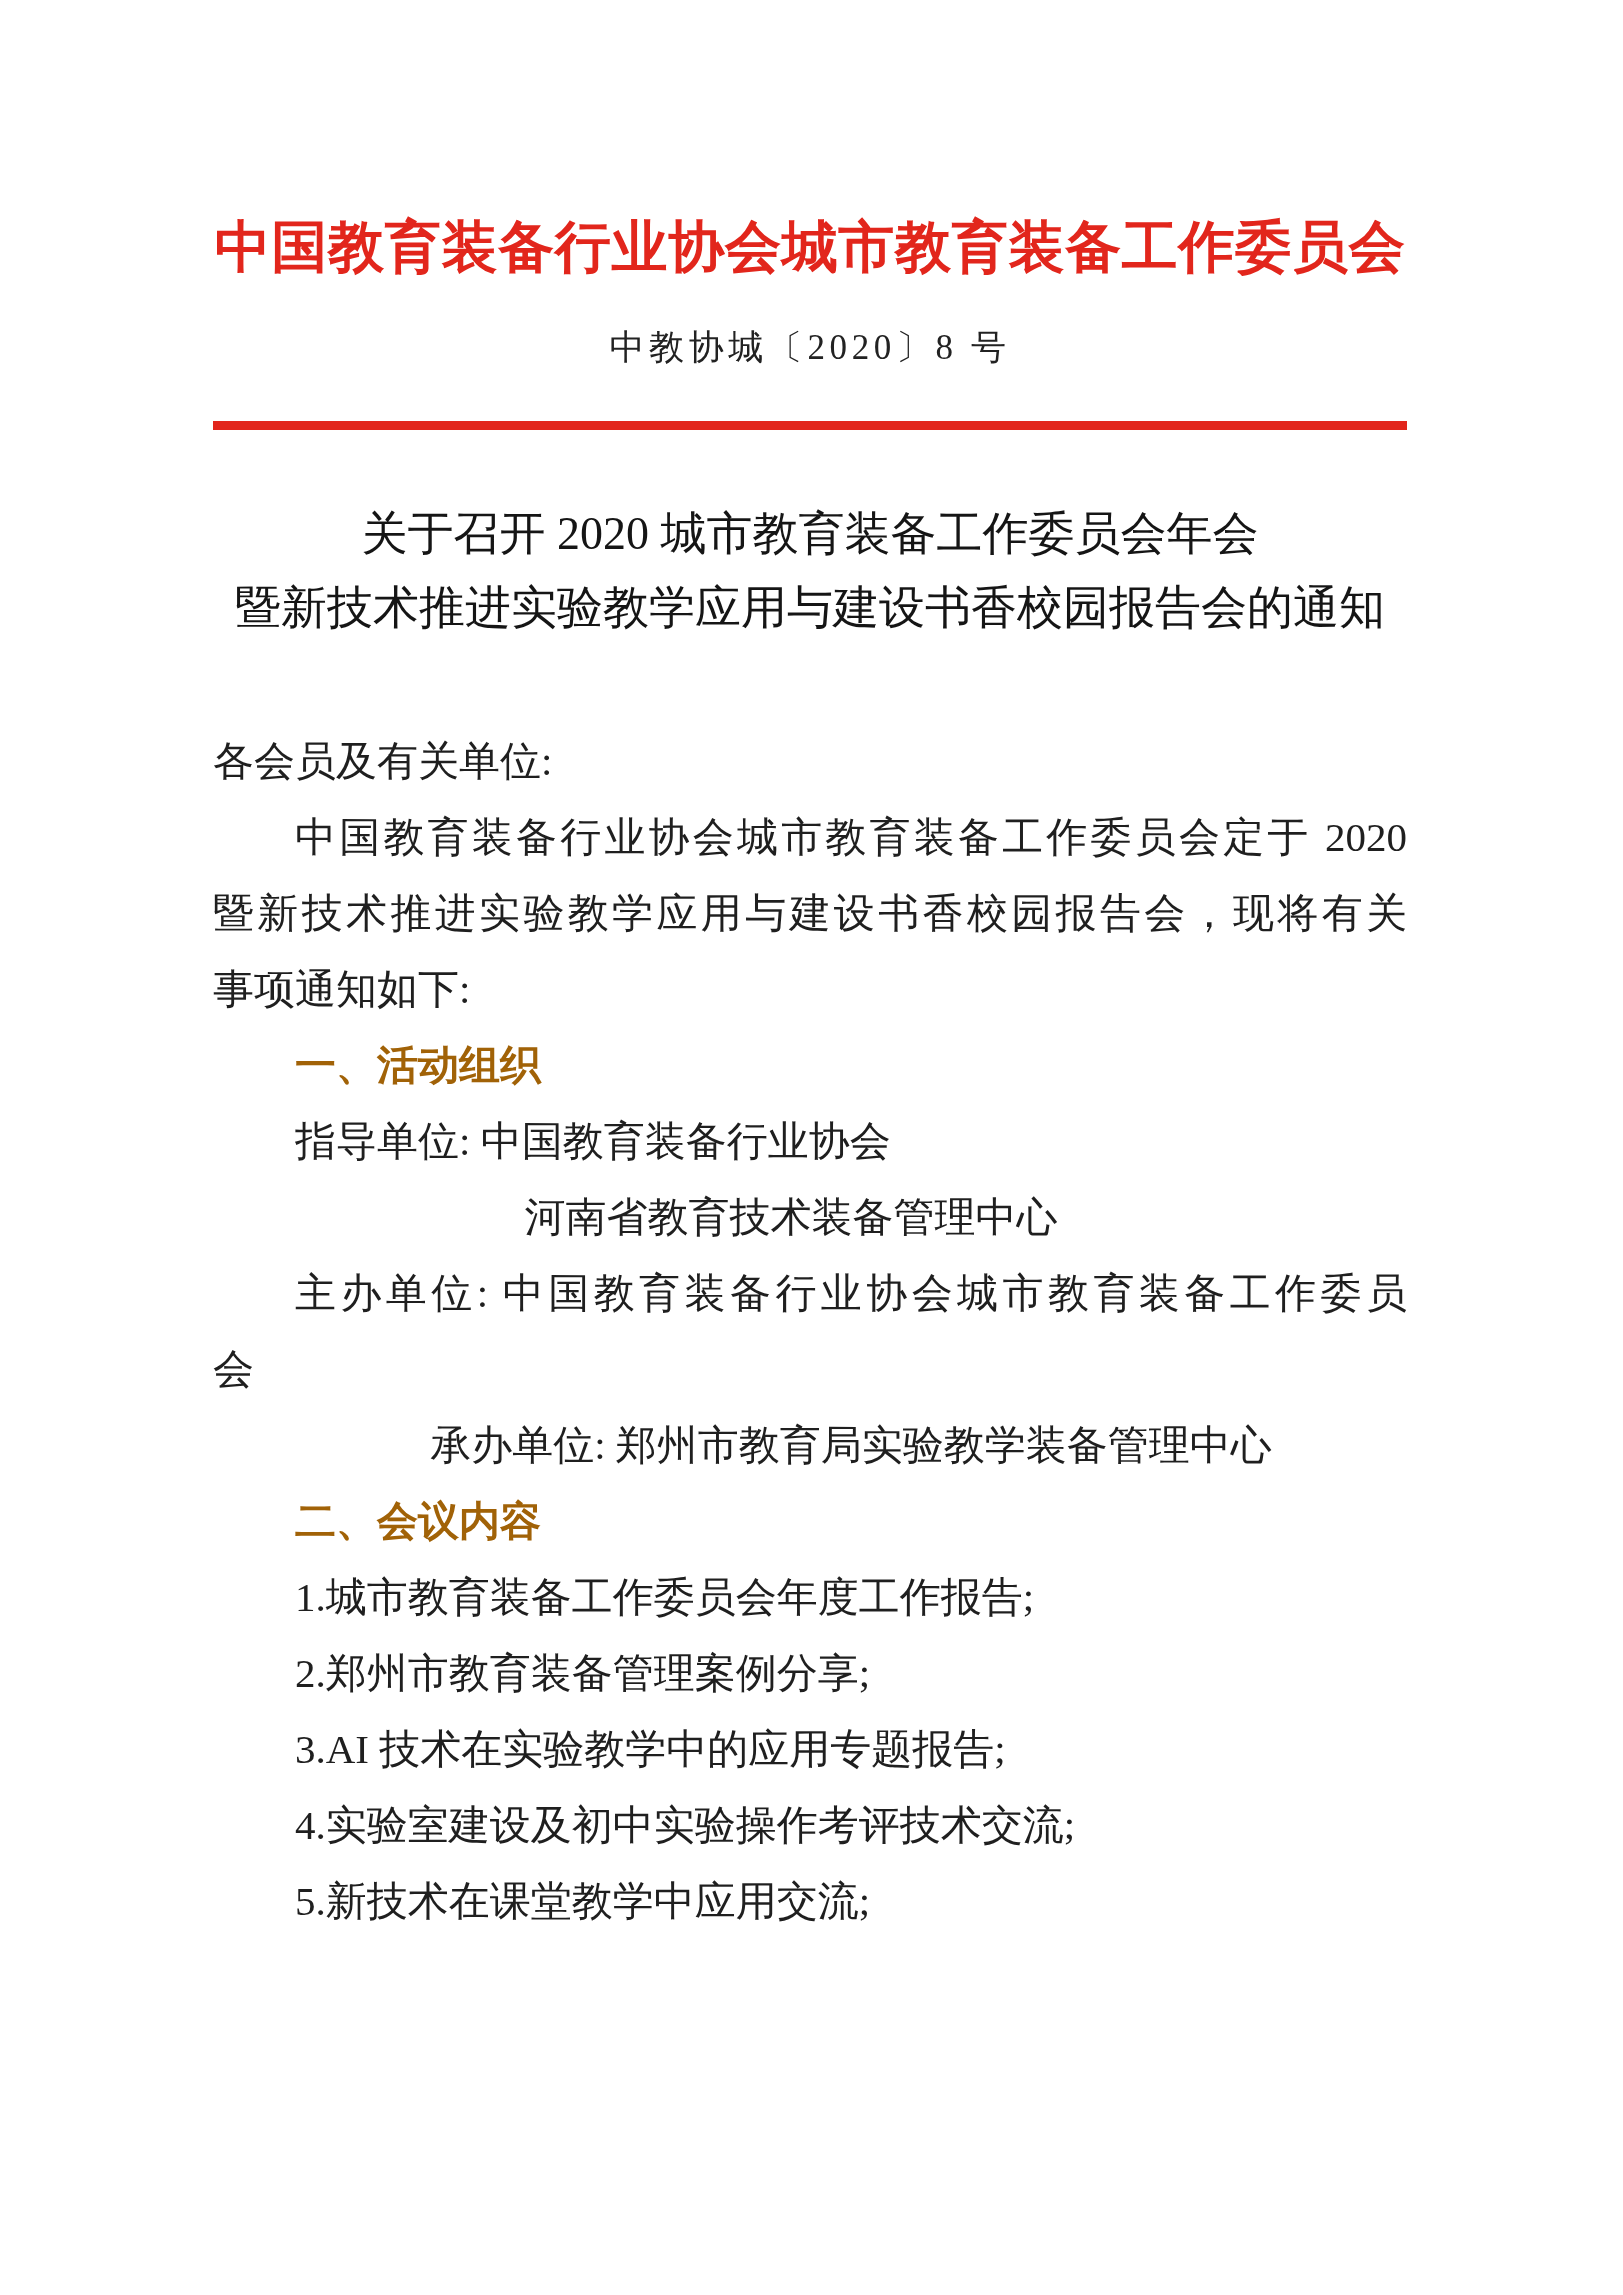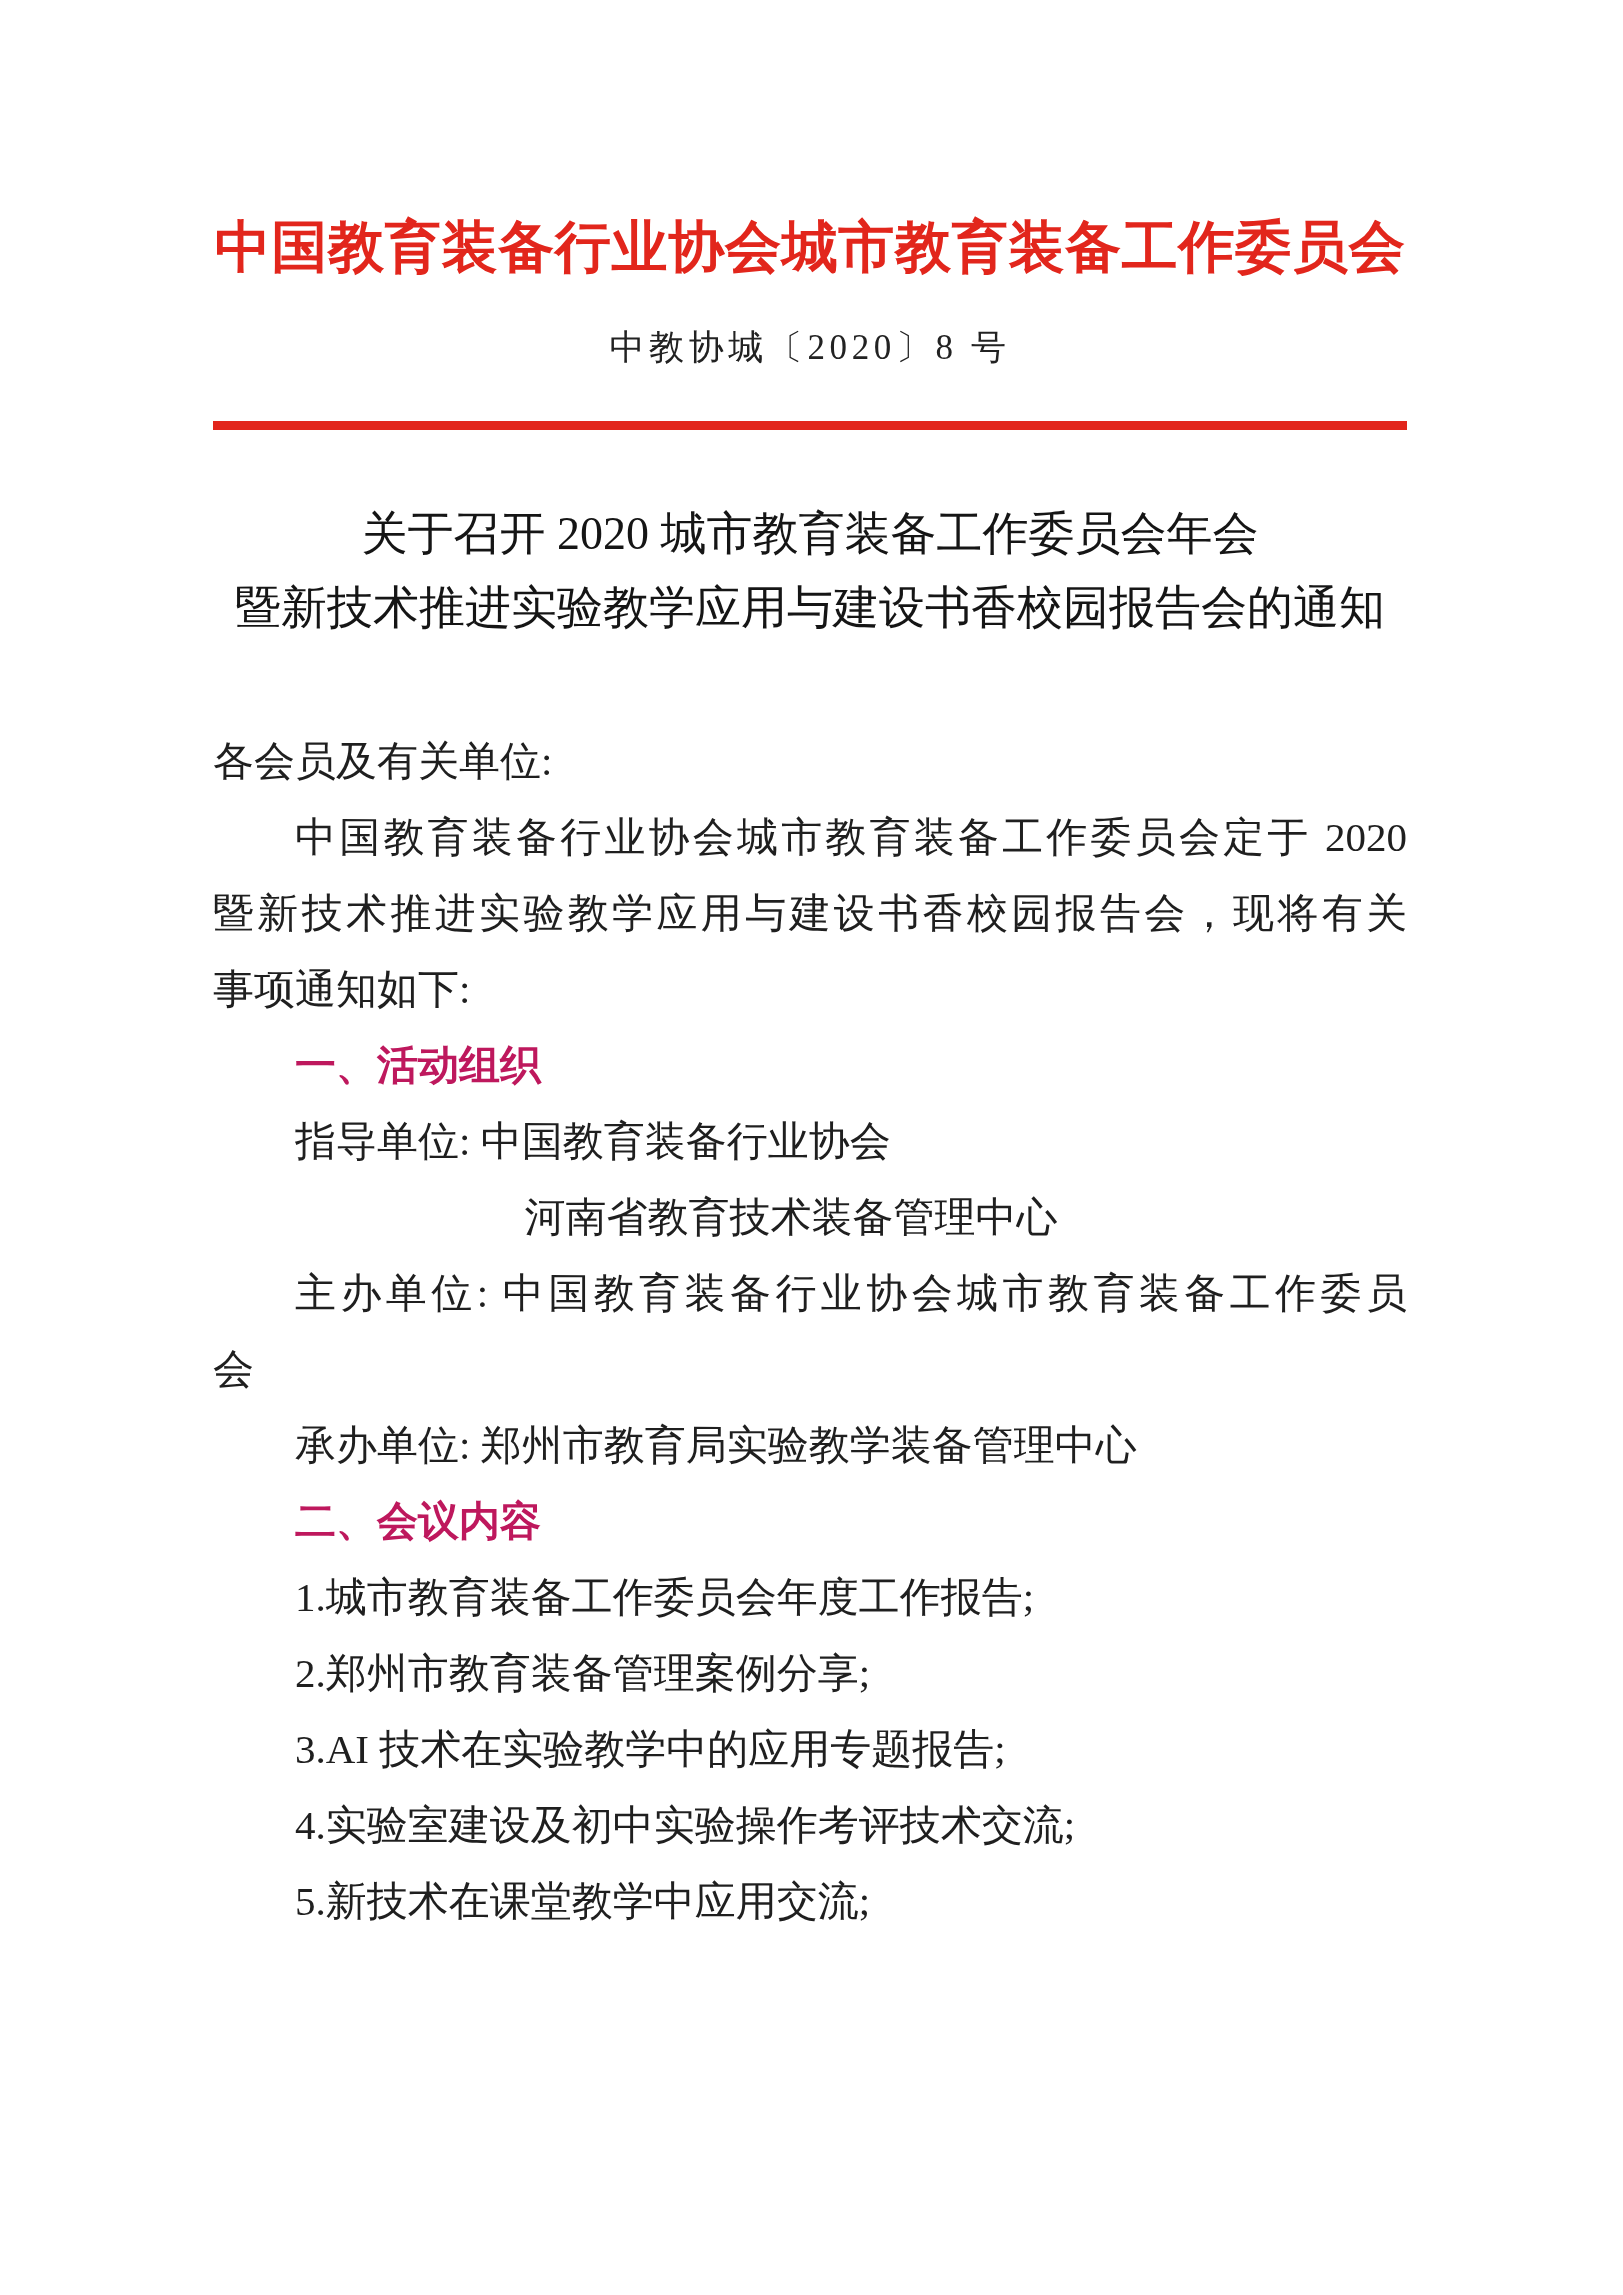--- a/index.html
+++ b/index.html
@@ -53,21 +53,21 @@
   .body-block {
     margin-top: 78px;
     font-size: 41px;
     line-height: 76px;
     color: #1f1f1f;
   }
   .body-line { min-height: 76px; }
   .body-line.bold {
     font-weight: bold;
     font-family: "Liberation Sans", sans-serif;
-    color: #be185d;
+    color: #a16207;
   }
   .body-line.fill {
     text-align: justify;
     text-align-last: justify;
   }
 </style>
 </head>
 <body>
 
 <div class="page">
@@ -85,21 +85,21 @@
   <div class="body-block" id="body-lines">
       <div class="body-line">各会员及有关单位:</div>
       <div class="body-line fill" style="padding-left: 2em;">中国教育装备行业协会城市教育装备工作委员会定于 2020</div>
       <div class="body-line fill">暨新技术推进实验教学应用与建设书香校园报告会，现将有关</div>
       <div class="body-line">事项通知如下:</div>
       <div class="body-line bold" style="padding-left: 2em;">一、活动组织</div>
       <div class="body-line" style="padding-left: 2em;">指导单位: 中国教育装备行业协会</div>
       <div class="body-line" style="padding-left: 7.6em;">河南省教育技术装备管理中心</div>
       <div class="body-line fill" style="padding-left: 2em;">主办单位: 中国教育装备行业协会城市教育装备工作委员</div>
       <div class="body-line">会</div>
-      <div class="body-line" style="padding-left: 2em;">承办单位: 郑州市教育局实验教学装备管理中心</div>
+      <div class="body-line" style="padding-left: 2em; text-align: center;">承办单位: 郑州市教育局实验教学装备管理中心</div>
       <div class="body-line bold" style="padding-left: 2em;">二、会议内容</div>
       <div class="body-line" style="padding-left: 2em;">1.城市教育装备工作委员会年度工作报告;</div>
       <div class="body-line" style="padding-left: 2em;">2.郑州市教育装备管理案例分享;</div>
       <div class="body-line" style="padding-left: 2em;">3.AI 技术在实验教学中的应用专题报告;</div>
       <div class="body-line" style="padding-left: 2em;">4.实验室建设及初中实验操作考评技术交流;</div>
       <div class="body-line" style="padding-left: 2em;">5.新技术在课堂教学中应用交流;</div>
     </div>
 </div>
 
 

